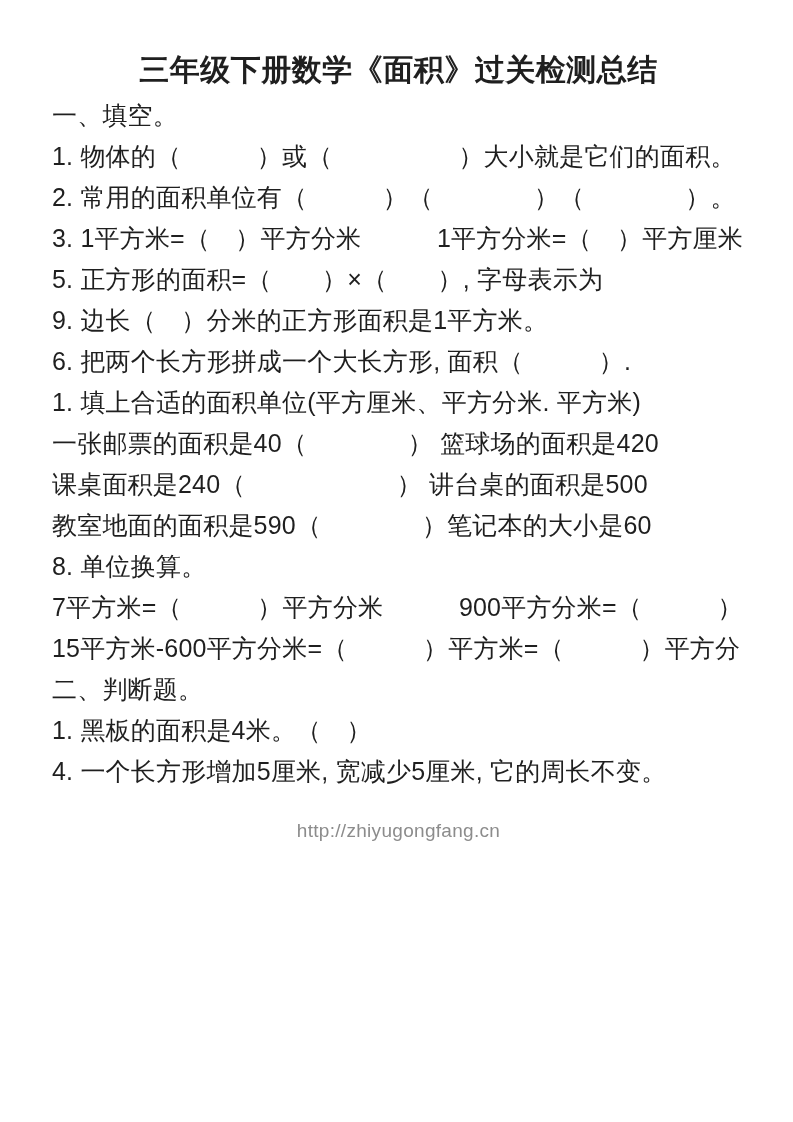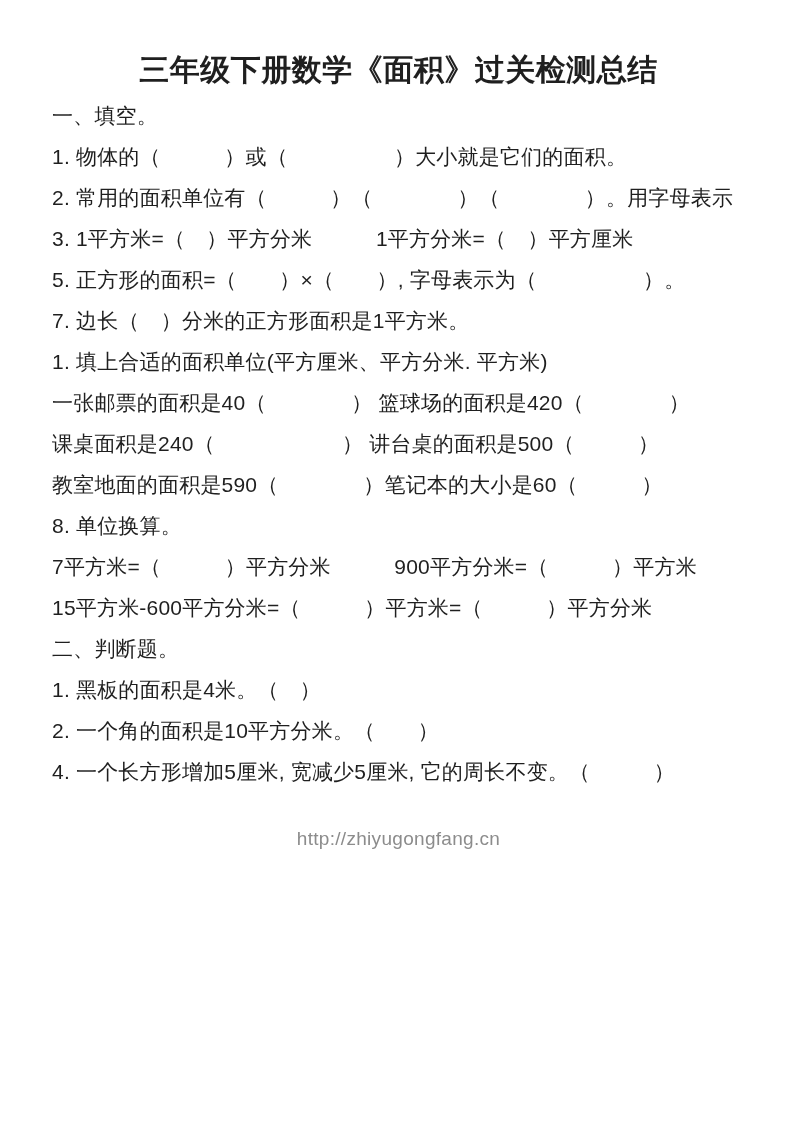--- a/index.html
+++ b/index.html
@@ -25,62 +25,62 @@
   .title {
     font-size: 30px;
     font-weight: 700;
     line-height: 32px;
     text-align: center;
     letter-spacing: 0.5px;
     margin-bottom: 9px;
     white-space: pre-wrap;
   }
   .line {
-    font-size: 21px;
+    font-size: 25px;
     line-height: 41px;
     height: 41px;
     white-space: pre-wrap;
     overflow: hidden;
     letter-spacing: 0.2px;
   }
   .heading {
     font-weight: 400;
   }
   .footer {
-    margin-top: 36px;
+    margin-top: 28px;
     text-align: center;
     font-size: 19px;
     line-height: 22px;
     color: var(--footer);
     letter-spacing: 0.3px;
   }
 </style>
 </head>
 <body>
 
 <div class="page">
 
   <h1 class="title">三年级下册数学《面积》过关检测总结</h1>
 
   <div class="line heading">一、填空。</div>
 
   <div class="line">1. 物体的（　　　）或（　　　　　）大小就是它们的面积。</div>
   <div class="line">2. 常用的面积单位有（　　　）（　　　　）（　　　　）。用字母表示分</div>
   <div class="line">3. 1平方米=（　）平方分米　　　1平方分米=（　）平方厘米</div>
   <div class="line">5. 正方形的面积=（　　）×（　　）, 字母表示为（　　　　　）。</div>
-  <div class="line">7. 边长（　）分米的正方形面积是1平方米。</div>
+  <div class="line">9. 边长（　）分米的正方形面积是1平方米。</div>
+  <div class="line">6. 把两个长方形拼成一个大长方形, 面积（　　　）.</div>
   <div class="line">1. 填上合适的面积单位(平方厘米、平方分米. 平方米)</div>
   <div class="line">一张邮票的面积是40（　　　　） 篮球场的面积是420（　　　　）</div>
   <div class="line">课桌面积是240（　　　　　　） 讲台桌的面积是500（　　　）</div>
   <div class="line">教室地面的面积是590（　　　　）笔记本的大小是60（　　　）</div>
   <div class="line">8. 单位换算。</div>
   <div class="line">7平方米=（　　　）平方分米　　　900平方分米=（　　　）平方米</div>
   <div class="line">15平方米-600平方分米=（　　　）平方米=（　　　）平方分米</div>
 
   <div class="line heading">二、判断题。</div>
 
   <div class="line">1. 黑板的面积是4米。（　）</div>
-  <div class="line">2. 一个角的面积是10平方分米。（　　）</div>
   <div class="line">4. 一个长方形增加5厘米, 宽减少5厘米, 它的周长不变。（　　　）</div>
 
   <div class="footer">http://zhiyugongfang.cn</div>
 
 </div>
 
 </body></html>

